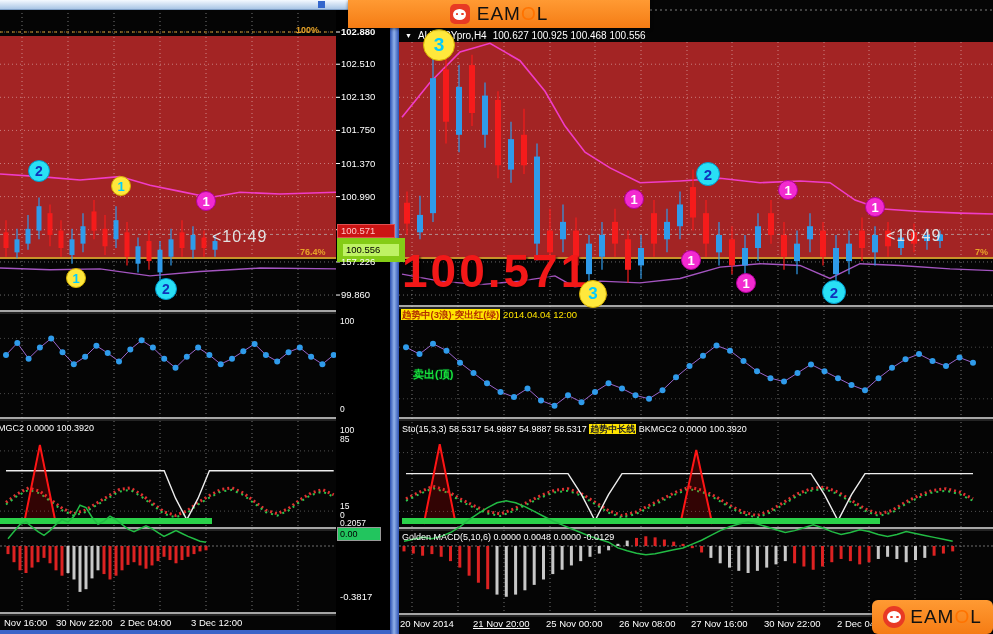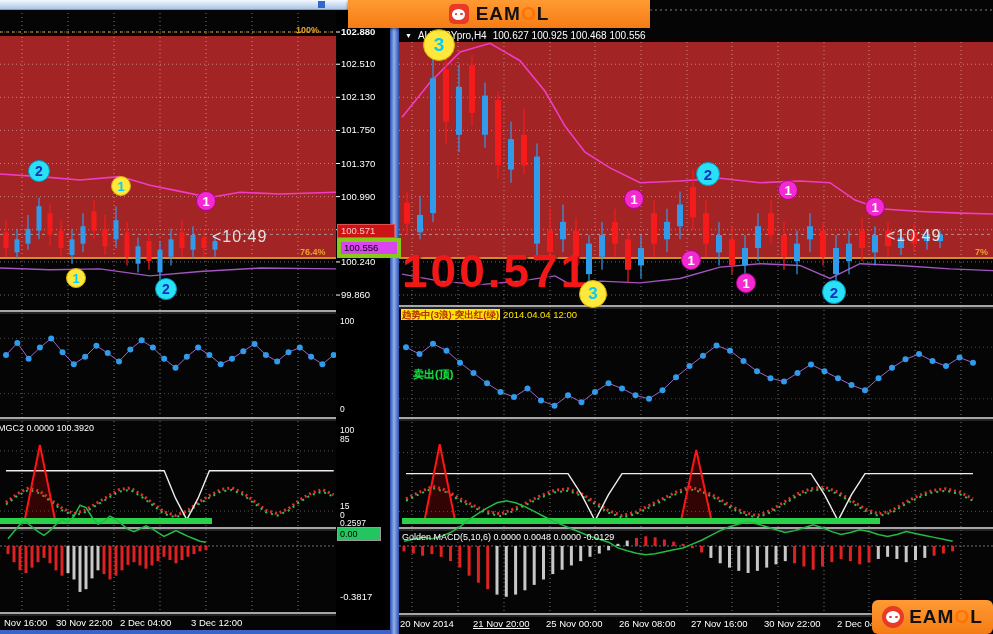--- a/index.html
+++ b/index.html
@@ -4,31 +4,31 @@
 <style>
   html,body{margin:0;padding:0;background:#1a1a1a}
   .stage{position:relative;width:993px;height:634px;overflow:hidden;background:#000;
          font-family:"Liberation Sans",sans-serif}
   .abs{position:absolute}
   svg{position:absolute;left:0;top:0}
   .tick{position:absolute;color:#fff;font-size:9.5px;line-height:10px;white-space:nowrap}
   .tick.sm{font-size:8.5px}
   .chrome{background:linear-gradient(#f4f9ff,#aac6e6);border-bottom:1px solid #7f9fc6}
   .banner{background:linear-gradient(#ff9a33,#f57c14);display:flex;align-items:center;justify-content:center;gap:7px;box-shadow:0 1px 3px rgba(0,0,0,.5)}
-  .brand-txt{font-weight:bold;letter-spacing:1px;color:#111}
+  .brand-txt{font-weight:normal;letter-spacing:1px;color:#111}
   .brand-txt .o{color:#ff7300}
   .bot-face{background:#e83a24;display:flex;align-items:center;justify-content:center}
   .bot-face .face{background:#fff;border-radius:50%;position:relative}
   .bot-face .face:before,.bot-face .face:after{content:"";position:absolute;background:#e83a24;border-radius:50%;width:22%;height:22%;top:38%}
   .bot-face .face:before{left:18%}
   .bot-face .face:after{right:18%}
   .titlebar{color:#fff;font-size:10px;display:flex;align-items:center;gap:6px;padding-left:6px}
   .price-box{position:absolute;left:337px;width:53px;height:12px;font-size:9.5px;line-height:12px;text-align:left;padding-left:3px}
   .ask{background:#cc1414;color:#ffc9c9;border:1px solid #e05050}
-  .bid{background:#d946ef;color:#000;border:4px solid #84cc16}
+  .bid{background:#bef264;color:#000;border:6px solid #84cc16}
   .fib{position:absolute;color:#e8a428;font-size:9px;font-weight:bold}
   .countdown{position:absolute;color:#e2e2e2;font-size:16px;letter-spacing:1px}
   .bigprice{position:absolute;color:#f21818;font-size:46px;font-weight:bold;letter-spacing:3px;text-shadow:2px 2px 2px rgba(0,0,0,.6)}
   .sigbar{position:absolute;font-size:9.5px;white-space:nowrap}
   .sigbar .hl{background:#ffe400;color:#b43000;font-weight:bold;padding:0 1px}
   .sigbar .tm{color:#ffe400;padding-left:3px}
   .selltag{position:absolute;color:#17e03a;font-size:11px;font-weight:bold;text-shadow:0 0 2px #042}
   .indlabel{position:absolute;color:#fff;font-size:9px;white-space:nowrap}
   .indlabel .hl{background:#ffe400;color:#222;font-weight:bold;padding:0 1px}
   .marker{position:absolute;border-radius:50%;display:flex;align-items:center;justify-content:center;font-weight:bold;z-index:30}
@@ -471,47 +471,52 @@
   <div class="price-box bid" style="top:238px">100.556</div>
   <div class="vbox" style="top:527px">0.00</div>
   <div class="tick" style="left:340px;top:592px">-0.3817</div>
 
   <div class="sigbar" style="left:401px;top:309px">
     <span class="hl">趋势中(3浪)·突出红(绿)</span><span class="tm">2014.04.04 12:00</span>
   </div>
   <div class="selltag" style="left:413px;top:367px">卖出(顶)</div>
 
   <div class="indlabel" style="left:-2px;top:423px">MGC2 0.0000 100.3920</div>
+  <div class="indlabel" style="left:402px;top:423px">
+    <span>Sto(15,3,3) 58.5317 54.9887 54.9887 58.5317</span>
+    <span class="hl">趋势中长线</span>
+    <span>BKMGC2 0.0000 100.3920</span>
+  </div>
   <div class="indlabel" style="left:402px;top:532px">Golden MACD(5,10,6) 0.0000 0.0048 0.0000 -0.0129</div>
 
   <div class="abs banner" style="left:872px;top:600px;width:121px;height:34px;border-radius:6px;gap:5px;z-index:45">
     <span class="bot-face" style="width:22px;height:22px;border-radius:50%">
         <span class="face" style="width:14px;height:12px"></span>
       </span>
     <span class="brand-txt" style="font-size:19px"><span>EAM</span><span class="o">O</span><span>L</span></span>
   </div>
 
   <div class="abs" style="left:0;top:630px;width:390px;height:4px;background:#3c64c8"></div>
 
   <div id="overlays"></div>
 <div class="tick " style="left: 341px; top: 27px; font-weight: bold;">102.880</div>
     <div class="tick " style="left: 341px; top: 59.227px;">102.510</div>
     <div class="tick " style="left: 341px; top: 92.325px;">102.130</div>
     <div class="tick " style="left: 341px; top: 125.423px;">101.750</div>
     <div class="tick " style="left: 341px; top: 158.521px;">101.370</div>
     <div class="tick " style="left: 341px; top: 191.619px;">100.990</div>
-    <div class="tick " style="left: 341px; top: 256.944px;">100.240</div>
+    <div class="tick " style="left: 341px; top: 256.944px;">157.226</div>
     <div class="tick " style="left: 341px; top: 290.042px;">99.860</div>
     <div class="tick sm" style="left: 340px; top: 316px;">100</div>
     <div class="tick sm" style="left: 340px; top: 404px;">0</div>
     <div class="tick sm" style="left: 340px; top: 425px;">100</div>
     <div class="tick sm" style="left: 340px; top: 434px;">85</div>
     <div class="tick sm" style="left: 340px; top: 501px;">15</div>
     <div class="tick sm" style="left: 340px; top: 510px;">0</div>
-    <div class="tick sm" style="left: 340px; top: 518px;">0.2597</div>
+    <div class="tick sm" style="left: 340px; top: 518px;">0.2057</div>
     <div class="tick " style="left: 4px; top: 618px;">Nov 16:00</div>
     <div class="tick " style="left: 56px; top: 618px;">30 Nov 22:00</div>
     <div class="tick " style="left: 120px; top: 618px;">2 Dec 04:00</div>
     <div class="tick " style="left: 191px; top: 618px;">3 Dec 12:00</div>
     <div class="tick " style="left: 400px; top: 619px;">20 Nov 2014</div>
     <div class="tick " style="left: 473px; top: 619px; text-decoration: underline;">21 Nov 20:00</div>
     <div class="tick " style="left: 546px; top: 619px;">25 Nov 00:00</div>
     <div class="tick " style="left: 619px; top: 619px;">26 Nov 08:00</div>
     <div class="tick " style="left: 691px; top: 619px;">27 Nov 16:00</div>
     <div class="tick " style="left: 764px; top: 619px;">30 Nov 22:00</div>

